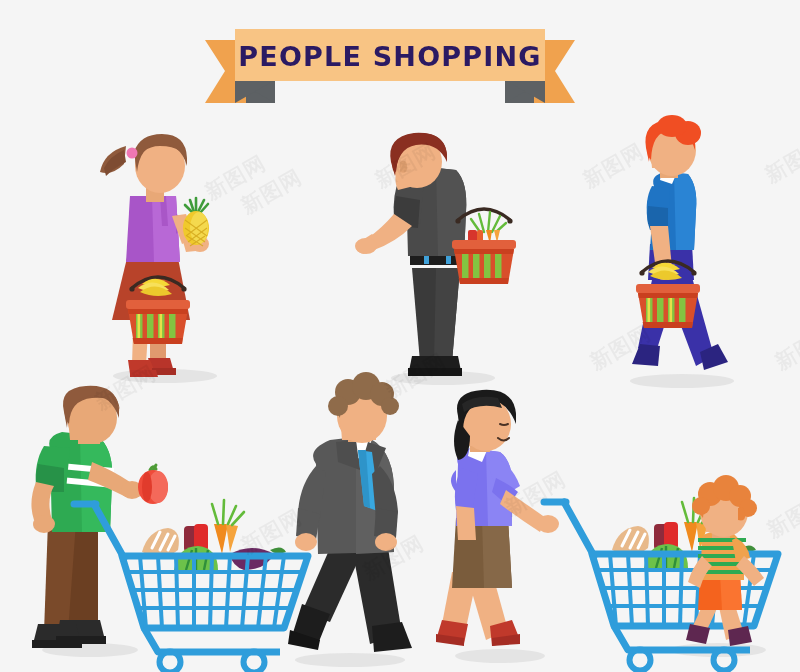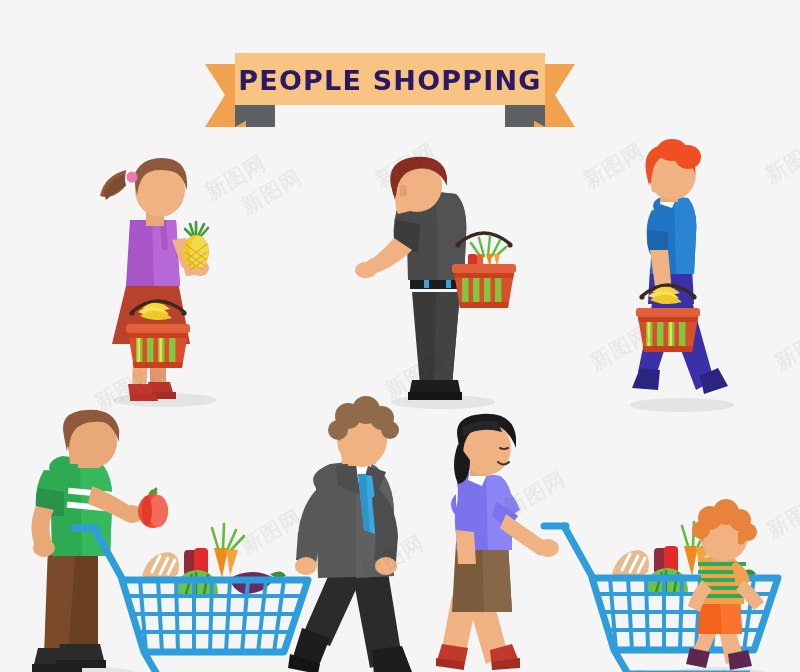--- a/index.html
+++ b/index.html
@@ -2,21 +2,21 @@
 <html><head>
 <meta charset="utf-8">
 <style>
   html,body{margin:0;padding:0;}
   body{
     width:800px;height:672px;
     background:#f5f5f5;
     font-family:"Liberation Sans",sans-serif;
     overflow:hidden;position:relative;
   }
-  #stage{position:absolute;inset:0;width:800px;height:524px;margin-top:24px;}
+  #stage{position:absolute;inset:0;width:800px;height:524px;}
   #stage svg{display:block;width:800px;height:672px;}
   .wm{
     position:absolute;color:#000;opacity:0.045;
     font-family:"DejaVu Sans",sans-serif;font-size:21px;font-weight:700;
     letter-spacing:1px;transform:rotate(-30deg);transform-origin:left top;
     white-space:nowrap;user-select:none;pointer-events:none;
   }
   .banner-text{
     font-family:"DejaVu Sans",sans-serif;
     font-weight:700;font-size:27px;letter-spacing:1.2px;

